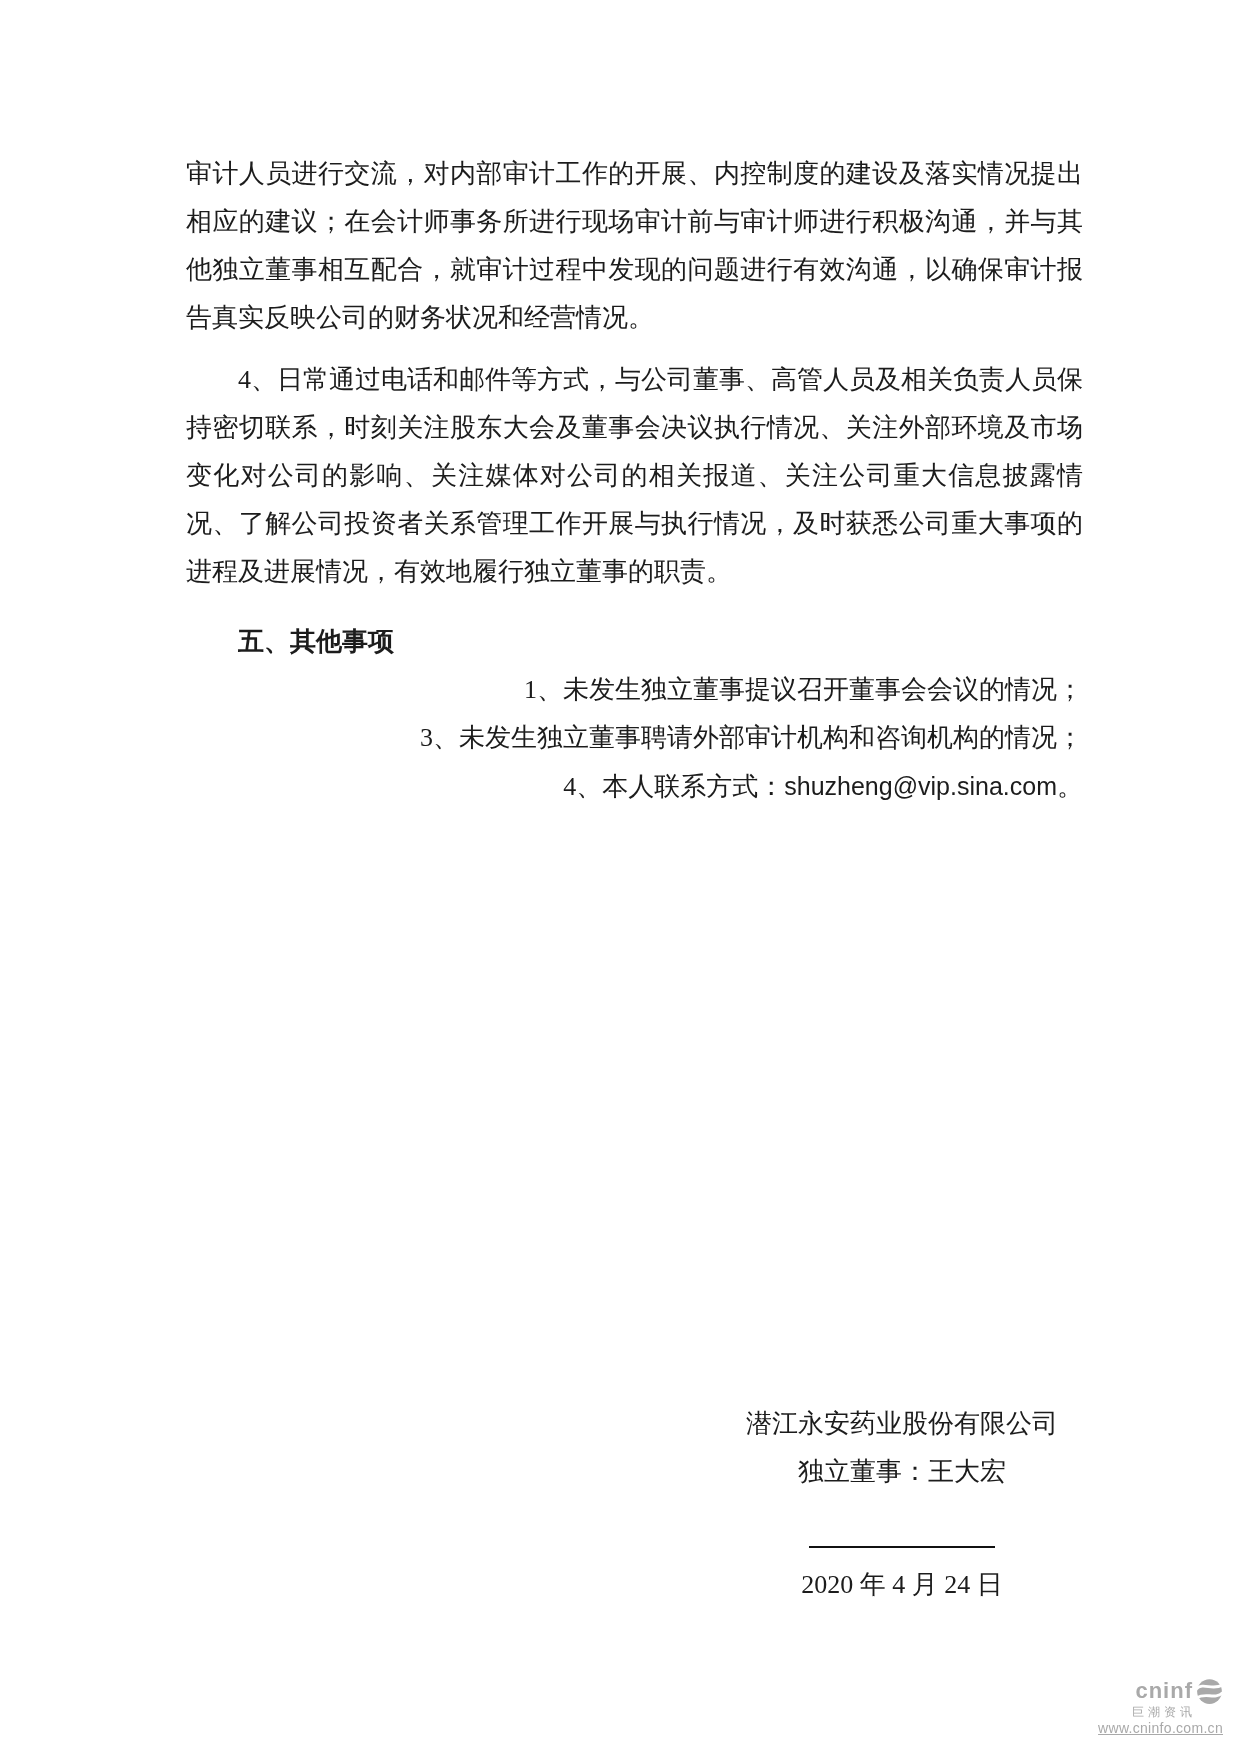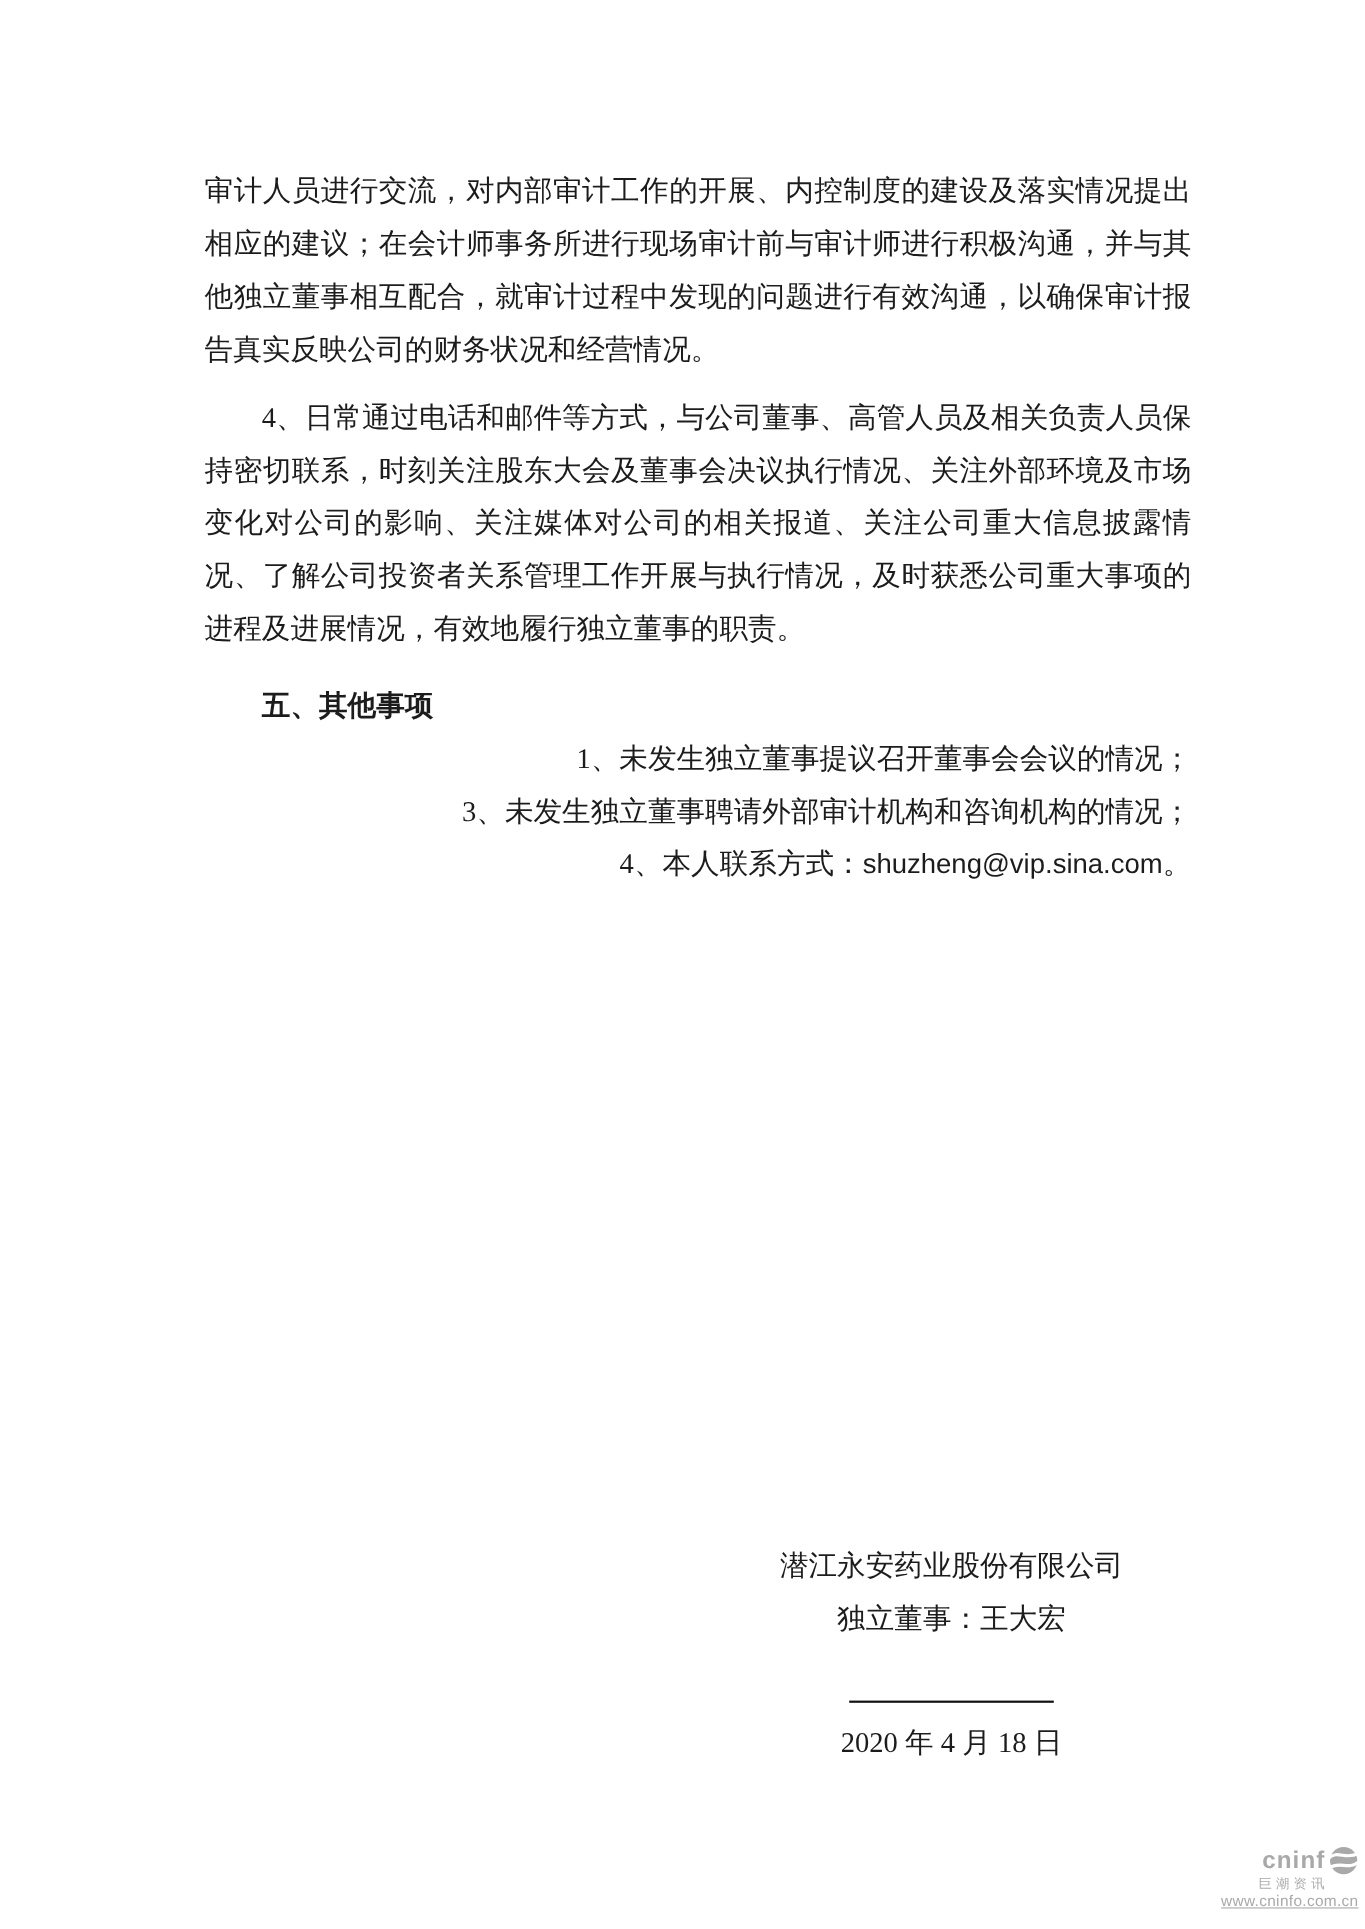--- a/index.html
+++ b/index.html
@@ -38,37 +38,37 @@
     text-indent: 2em;
     text-align: right;
   }
   .closing { margin-top: 14px; }
   .email {
     font-family: "Liberation Sans", "DejaVu Sans", sans-serif;
     font-size: 25px;
   }
   .signature {
     position: absolute;
-    left: 615px;
+    left: 652px;
     top: 1400px;
     width: 500px;
     text-align: center;
     font-size: 26px;
     line-height: 48px;
   }
   .sign-line {
     width: 186px;
     height: 0;
     border-top: 2px solid #111111;
     margin: 50px auto 0 auto;
   }
   .sign-date { margin-top: 13px; }
   .cninfo {
     position: absolute;
-    right: 6px;
+    right: 18px;
     top: 1678px;
     color: #a9a9a9;
     font-family: "Liberation Sans", "DejaVu Sans", sans-serif;
     text-align: right;
     line-height: 1.1;
   }
   .cninfo-top {
     display: flex;
     align-items: center;
     justify-content: flex-end;
@@ -113,21 +113,21 @@
     <div class="list-item">3、未发生独立董事聘请外部审计机构和咨询机构的情况；</div>
 
     <div class="list-item"><span>4、本人联系方式：</span><span class="email">shuzheng@vip.sina.com</span><span>。</span></div>
 
   </div>
 
   <div class="signature">
     <div>潜江永安药业股份有限公司</div>
     <div>独立董事：王大宏</div>
     <div class="sign-line"></div>
-    <div class="sign-date">2020 年 4 月 18 日</div>
+    <div class="sign-date">2020 年 4 月 24 日</div>
   </div>
 
   <div class="cninfo">
     <div class="cninfo-top">
       <span class="cninfo-brand">cninf</span>
       <span class="cninfo-icon">
         <svg width="27" height="27" viewBox="0 0 24 24" xmlns="http://www.w3.org/2000/svg">
           <circle cx="12" cy="12" r="11" fill="#a9a9a9"></circle>
           <path d="M0 10 C7 3 14 12 24 6" stroke="#ffffff" stroke-width="2.6" fill="none"></path>
           <path d="M0 18 C9 12 16 20 24 13" stroke="#ffffff" stroke-width="2.6" fill="none"></path>

